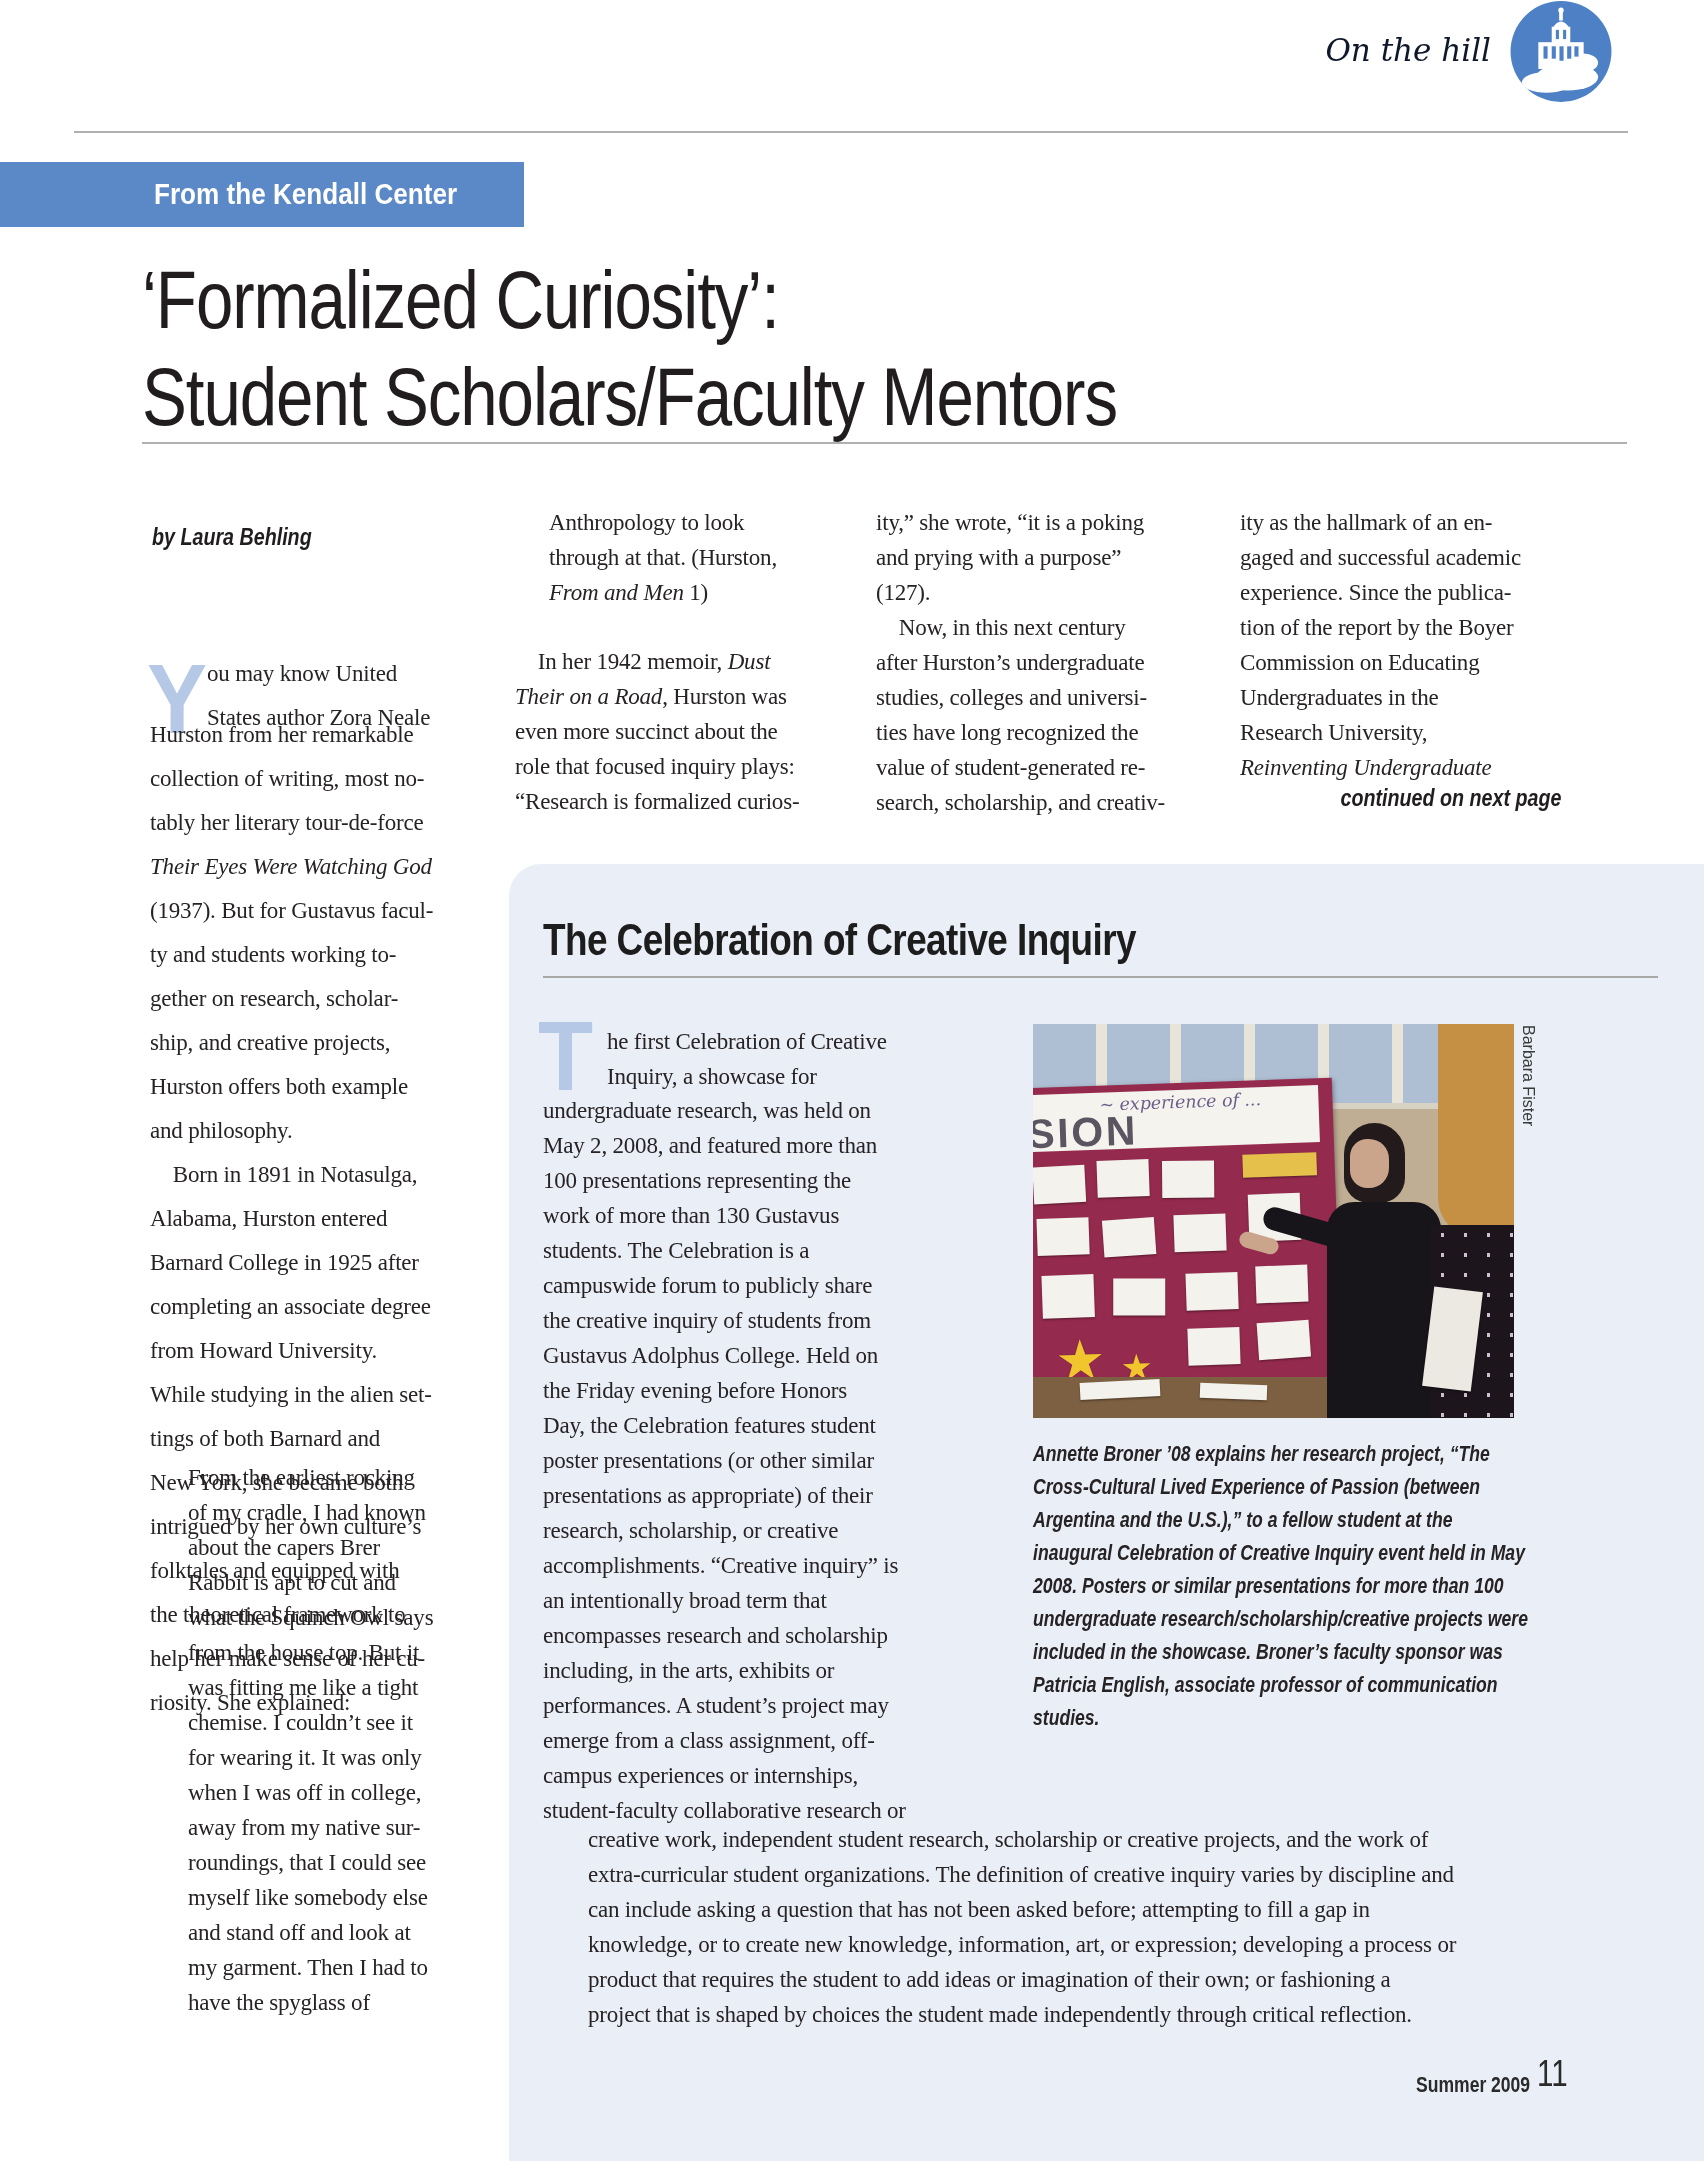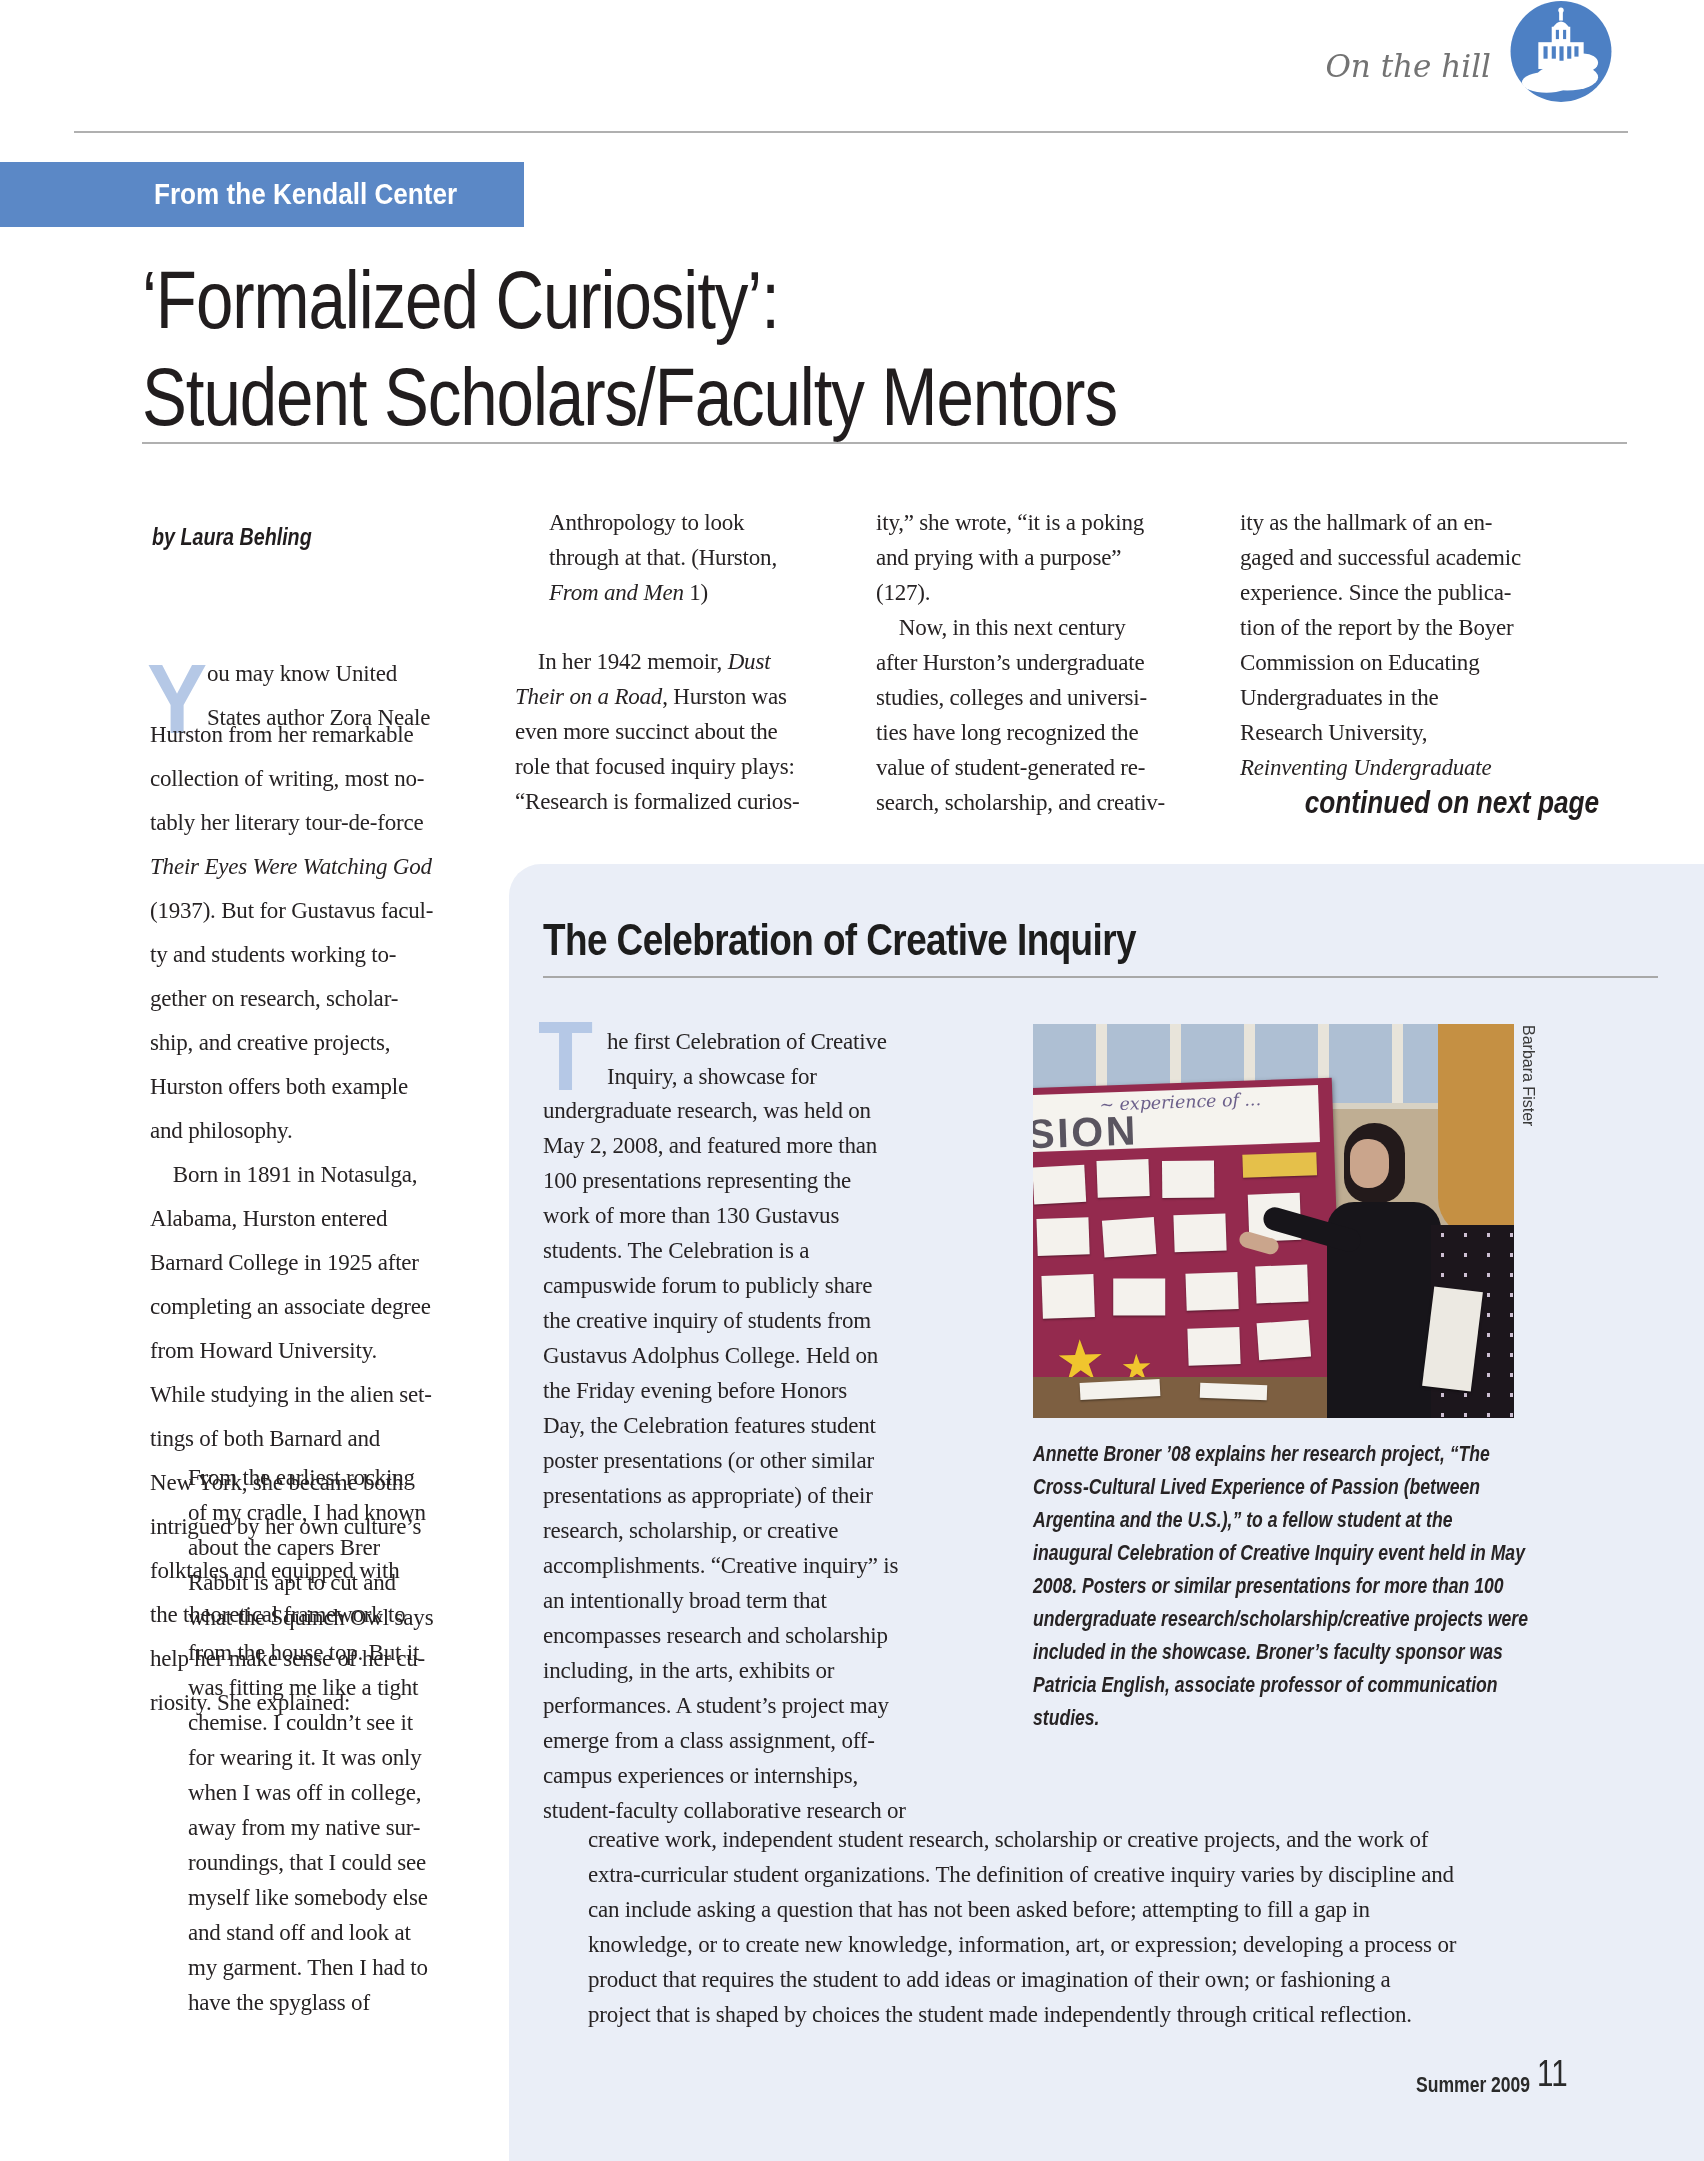--- a/index.html
+++ b/index.html
@@ -21,22 +21,22 @@
   
   #photo{position:absolute;left:1033px;top:1024px;width:481px;height:394px;overflow:hidden;background:#bfae93;}
   .pcard{position:absolute;width:52px;height:37px;background:#f4f2ed;box-shadow:0 1.3px 2px rgba(0,0,0,.35);}
   .star{position:absolute;color:#f0c52e;font-family:"DejaVu Sans",sans-serif;line-height:1;text-shadow:0 0 1.3px rgba(0,0,0,.2);}
 </style>
 </head>
 <body>
 
 <div id="page">
 
-  <div class="abs" style="left:1170px;top:48px;width:321px;text-align:right;font-style:italic;
-              font-family:'DejaVu Serif',serif;font-size:31px;color:#737373;">On the hill</div>
+  <div class="abs" style="left:1170px;top:32px;width:321px;text-align:right;font-style:italic;
+              font-family:'DejaVu Serif',serif;font-size:31px;color:#0f172a;">On the hill</div>
 
   <div class="abs" style="left:1508px;top:1.3px;width:106px;height:103px;">
     <svg width="106" height="103" viewBox="0 0 100 100">
       <circle cx="50" cy="49" r="49" fill="#4d80c4"></circle>
       <g fill="#ffffff">
         <circle cx="50" cy="9" r="2.6"></circle>
         <rect x="48.2" y="10" width="3.6" height="9"></rect>
         <path d="M42 26 q8 -12 16 0 z"></path>
         <rect x="41" y="25" width="18" height="16"></rect>
         <rect x="28" y="40" width="44" height="26"></rect>
@@ -78,21 +78,21 @@
   <div class="abs serifcol lh46" style="left:207px;top:652px;width:261px;">ou may know United<br>States author Zora Neale</div>
   <div class="abs serifcol lh46" style="left:150px;top:713px;width:314px;">Hurston from her remarkable<br>collection of writing, most no-<br>tably her literary tour-de-force<br><i>Their Eyes Were Watching God</i><br>(1937). But for Gustavus facul-<br>ty and students working to-<br>gether on research, scholar-<br>ship, and creative projects,<br>Hurston offers both example<br>and philosophy.<br> Born in 1891 in Notasulga,<br>Alabama, Hurston entered<br>Barnard College in 1925 after<br>completing an associate degree<br>from Howard University.<br>While studying in the alien set-<br>tings of both Barnard and<br>New York, she became both<br>intrigued by her own culture’s<br>folktales and equipped with<br>the theoretical framework to<br>help her make sense of her cu-<br>riosity. She explained:</div>
   <div class="abs serifcol" style="left:188px;top:1460px;width:281px;">From the earliest rocking<br>of my cradle, I had known<br>about the capers Brer<br>Rabbit is apt to cut and<br>what the Squinch Owl says<br>from the house top. But it<br>was fitting me like a tight<br>chemise. I couldn’t see it<br>for wearing it. It was only<br>when I was off in college,<br>away from my native sur-<br>roundings, that I could see<br>myself like somebody else<br>and stand off and look at<br>my garment. Then I had to<br>have the spyglass of</div>
 
   <div class="abs serifcol" style="left:549px;top:505px;width:281px;">Anthropology to look<br>through at that. (Hurston,<br><i>From and Men</i> 1)</div>
   <div class="abs serifcol" style="left:515px;top:644px;width:314px;"> In her 1942 memoir, <i>Dust</i><br><i>Their on a Road</i>, Hurston was<br>even more succinct about the<br>role that focused inquiry plays:<br>“Research is formalized curios-</div>
 
   <div class="abs serifcol" style="left:876px;top:505px;width:321px;">ity,” she wrote, “it is a poking<br>and prying with a purpose”<br>(127).<br> Now, in this next century<br>after Hurston’s undergraduate<br>studies, colleges and universi-<br>ties have long recognized the<br>value of student-generated re-<br>search, scholarship, and creativ-</div>
 
   <div class="abs serifcol" style="left:1240px;top:505px;width:321px;">ity as the hallmark of an en-<br>gaged and successful academic<br>experience. Since the publica-<br>tion of the report by the Boyer<br>Commission on Educating<br>Undergraduates in the<br>Research University,<br><i>Reinventing Undergraduate</i></div>
-  <div class="abs sans" style="left:1240px;top:784px;width:321px;text-align:right;font-size:32px;font-weight:bold;font-style:italic;color:#211d1e;">
+  <div class="abs sans" style="left:1240px;top:784px;width:321px;text-align:right;font-size:24px;font-weight:bold;font-style:italic;color:#211d1e;">
     <span class="cond-r">continued on next page</span>
   </div>
 
   <div class="abs boxblue" style="left:509px;top:864px;width:1195px;height:1298px;border-radius:32px 0 0 0;"></div>
 
   <div class="abs" style="left:543px;top:914px;font-family:'Liberation Sans',sans-serif;font-size:45px;font-weight:700;letter-spacing:-0.7px;color:#1d1d1d;">
     <span class="cond">The Celebration of Creative Inquiry</span>
   </div>
   <div class="rule" style="left:543px;top:976px;width:1115px;background:#a8a8a8;"></div>
 

